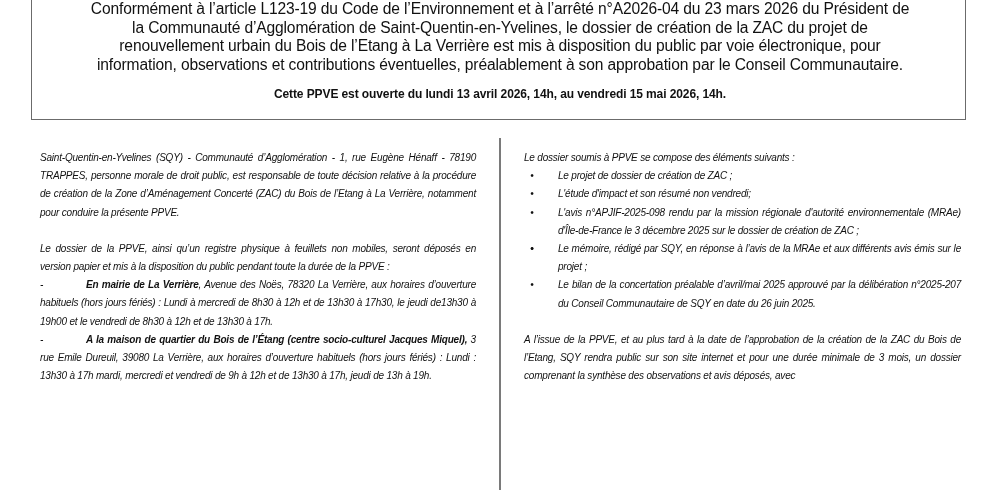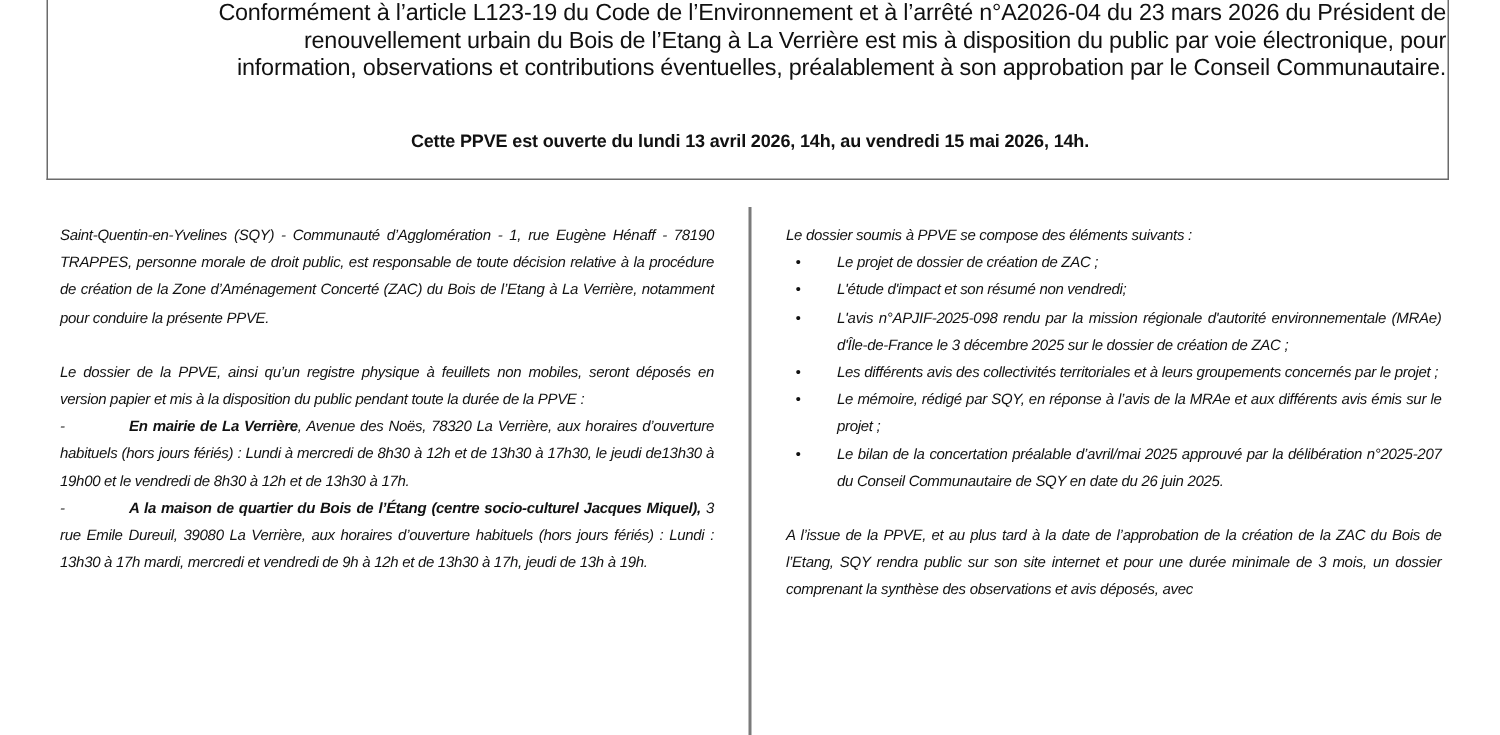--- a/index.html
+++ b/index.html
@@ -7,21 +7,21 @@
     width: 1000px; height: 490px; overflow: hidden; position: relative;
     font-family: "Liberation Sans", "DejaVu Sans", sans-serif;
     color: #111111;
   }
   .notice-box {
     position: absolute; left: 31px; top: -6px; width: 935px; height: 126px;
     border: 1.5px solid #6b6b6b; border-top: none; box-sizing: border-box;
   }
   .notice-text {
     position: absolute; left: 36px; top: 0px; width: 928px;
-    text-align: right; font-size: 15.6px; line-height: 18.5px;
+    text-align: center; font-size: 15.6px; line-height: 18.5px;
     letter-spacing: -0.15px;
   }
   .notice-text .line { display: block; white-space: nowrap; }
   .notice-dates {
     position: absolute; left: 36px; top: 85px; width: 928px;
     text-align: center; font-weight: bold; font-size: 12px; line-height: 19px;
     letter-spacing: -0.1px;
   }
   .divider {
     position: absolute; left: 499px; top: 138px; width: 2px; height: 360px;
@@ -44,38 +44,39 @@
   ul.bullets li .bullet {
     position: absolute; left: 2px; top: 0; width: 12px; text-align: center;
   }
 </style>
 </head>
 <body>
 
 <div class="notice-box"></div>
 <div class="notice-text">
   <span class="line">Conformément à l’article L123-19 du Code de l’Environnement et à l’arrêté n°A2026-04 du 23 mars 2026 du Président de</span>
+  <span class="line">la Communauté d’Agglomération de Saint-Quentin-en-Yvelines, le dossier de création de la ZAC du projet de</span>
   <span class="line">renouvellement urbain du Bois de l’Etang à La Verrière est mis à disposition du public par voie électronique, pour</span>
   <span class="line">information, observations et contributions éventuelles, préalablement à son approbation par le Conseil Communautaire.</span>
 </div>
 <div class="notice-dates">Cette PPVE est ouverte du lundi 13 avril 2026, 14h, au vendredi 15 mai 2026, 14h.</div>
 
 <div class="divider"></div>
 
 <div class="col col-left">
   <p class="para">Saint-Quentin-en-Yvelines (SQY) - Communauté d’Agglomération - 1, rue Eugène Hénaff - 78190 TRAPPES, personne morale de droit public, est responsable de toute décision relative à la procédure de création de la Zone d’Aménagement Concerté (ZAC) du Bois de l’Etang à La Verrière, notamment pour conduire la présente PPVE.</p>
   <p class="para tight">Le dossier de la PPVE, ainsi qu’un registre physique à feuillets non mobiles, seront déposés en version papier et mis à la disposition du public pendant toute la durée de la PPVE :</p>
   <p class="dash-item"><span class="dash">-</span><span class="bold">En mairie de La Verrière</span><span>, Avenue des Noës, 78320 La Verrière, aux horaires d’ouverture habituels (hors jours fériés) : Lundi à mercredi de 8h30 à 12h et de 13h30 à 17h30, le jeudi de13h30 à 19h00 et le vendredi de 8h30 à 12h et de 13h30 à 17h.</span></p>
   <p class="dash-item"><span class="dash">-</span><span class="bold">A la maison de quartier du Bois de l’Étang (centre socio-culturel Jacques Miquel),</span><span> 3 rue Emile Dureuil, 39080 La Verrière, aux horaires d’ouverture habituels (hors jours fériés) : Lundi : 13h30 à 17h mardi, mercredi et vendredi de 9h à 12h et de 13h30 à 17h, jeudi de 13h à 19h.</span></p>
 </div>
 
 <div class="col col-right">
   <p class="para tight">Le dossier soumis à PPVE se compose des éléments suivants :</p>
   <ul class="bullets">
     <li><span class="bullet">•</span><span>Le projet de dossier de création de ZAC ;</span></li>
     <li><span class="bullet">•</span><span>L'étude d'impact et son résumé non vendredi;</span></li>
     <li><span class="bullet">•</span><span>L'avis n°APJIF-2025-098 rendu par la mission régionale d'autorité environnementale (MRAe) d'Île-de-France le 3 décembre 2025 sur le dossier de création de ZAC ;</span></li>
-    <li><span class="bullet">•</span><span>Les différents avis des collectivités territoriales et à leurs groupements concernés par le projet ;</span></li>
+    <li><span class="bullet">•</span></li>
     <li><span class="bullet">•</span><span>Le mémoire, rédigé par SQY, en réponse à l’avis de la MRAe et aux différents avis émis sur le projet ;</span></li>
     <li><span class="bullet">•</span><span>Le bilan de la concertation préalable d’avril/mai 2025 approuvé par la délibération n°2025-207 du Conseil Communautaire de SQY en date du 26 juin 2025.</span></li>
   </ul>
   <p class="para">A l’issue de la PPVE, et au plus tard à la date de l’approbation de la création de la ZAC du Bois de l’Etang, SQY rendra public sur son site internet et pour une durée minimale de 3 mois, un dossier comprenant la synthèse des observations et avis déposés, avec</p>
 </div>
 
 </body></html>

